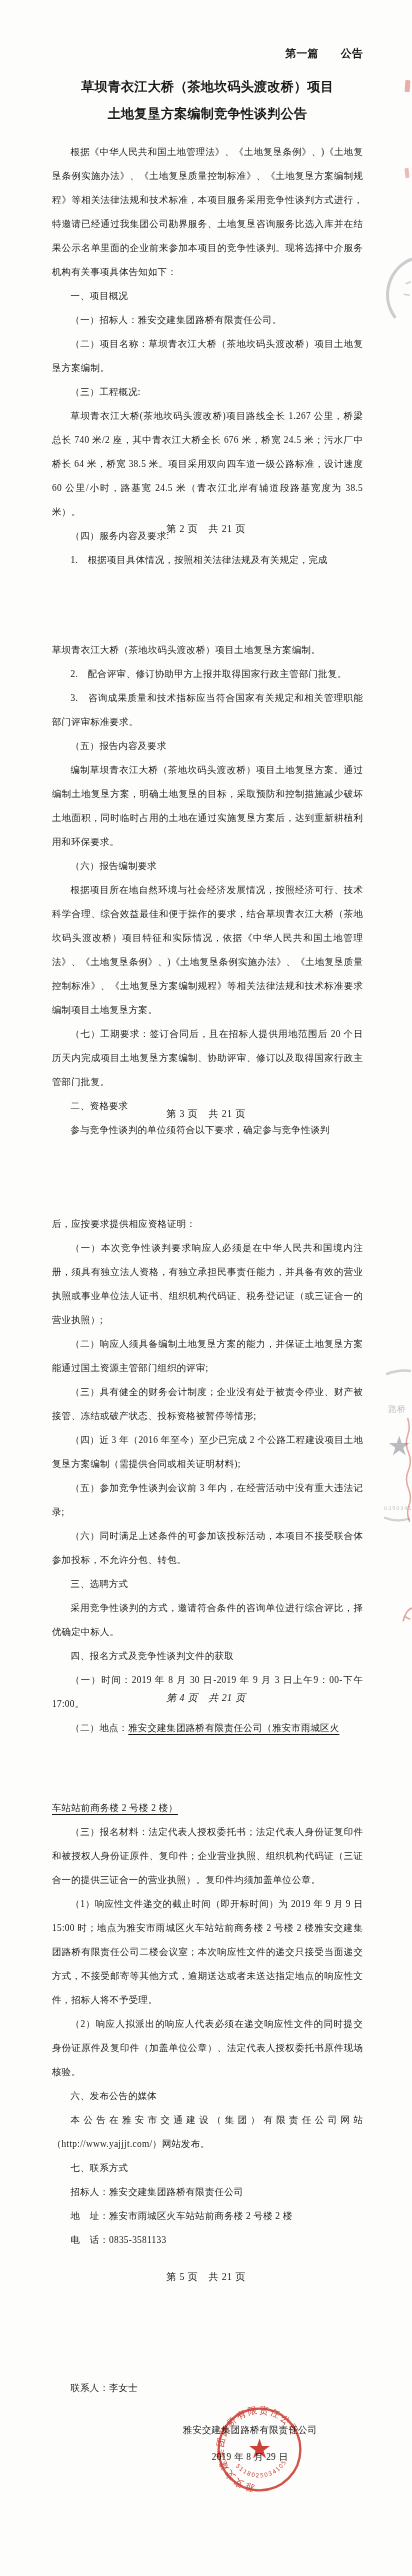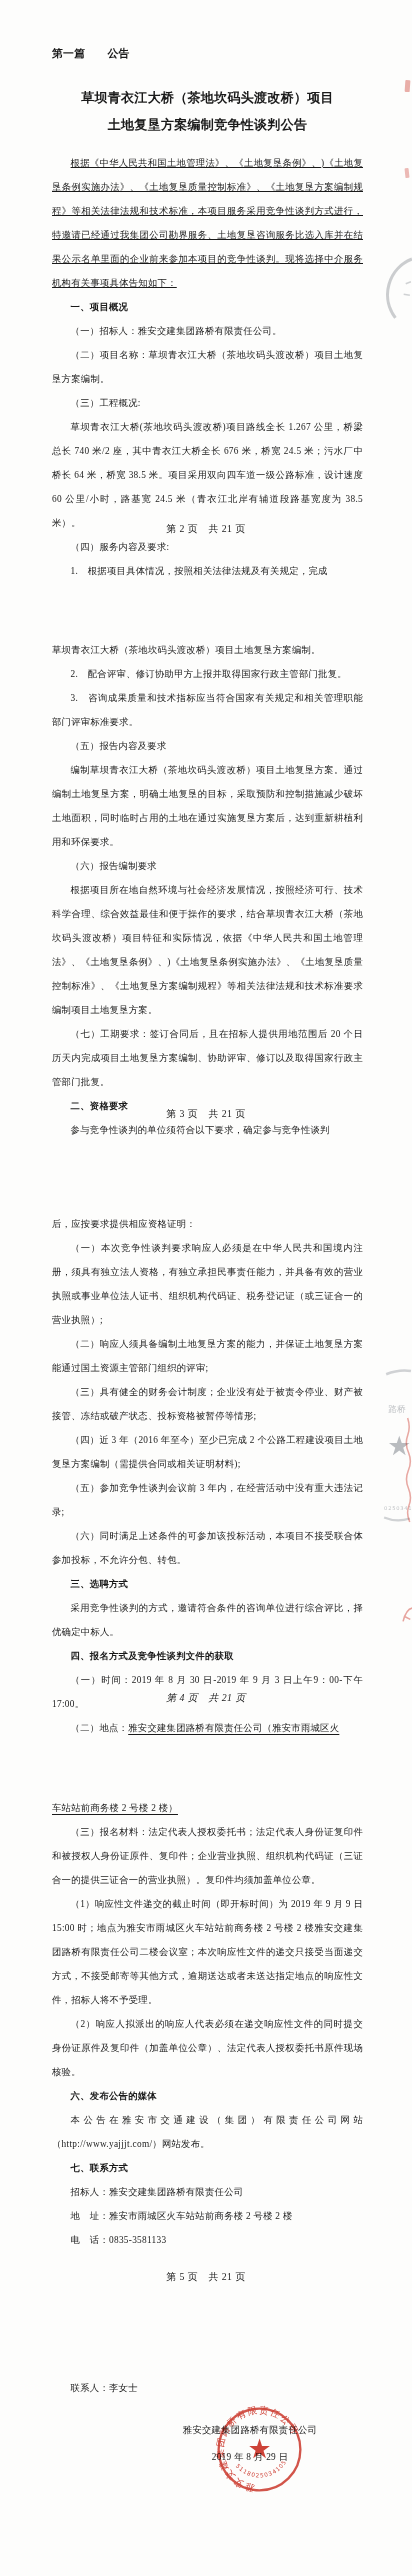--- a/index.html
+++ b/index.html
@@ -6,24 +6,24 @@
   body{
     width:412px;height:2913px;position:relative;overflow:hidden;
     background:#fdfdfc;
     font-family:"Liberation Serif","DejaVu Serif",serif;
     color:#1a1a1a;
   }
   .page-body{position:absolute;left:52px;width:311px;}
   .para{margin:0;text-align:justify;font-size:9.3px;line-height:24px;letter-spacing:0.3px;}
   .para.body{text-indent:2em;}
   .para.noindent{text-indent:0;}
-  .para.heading{font-weight:bold;text-indent:2em;}
-  .para.part{font-weight:bold;text-align:left;text-indent:0;font-size:10.8px;line-height:20.6px;margin-bottom:20px;}
+  .para.heading{font-weight:normal;text-indent:2em;}
+  .para.part{font-weight:bold;text-align:right;text-indent:0;font-size:10.8px;line-height:20.6px;margin-bottom:9px;}
   .para.title{font-weight:bold;text-align:center;text-indent:0;font-size:13px;line-height:27px;}
-  .para.title + .para.body{margin-top:13.4px;text-decoration:underline;}
+  .para.title + .para.body{margin-top:13.4px;}
   .para u{text-decoration:underline;text-underline-offset:3.1px;}
   .page-footer{
     position:absolute;left:0;width:412px;text-align:center;
     font-size:9.8px;line-height:12.4px;color:#222;letter-spacing:0.5px;
   }
   
   .signature{position:absolute;left:170px;top:2417px;width:160px;text-align:center;z-index:1;}
   .signature .sig-line{font-size:9.3px;line-height:27px;letter-spacing:0.3px;}
   
   .seal{position:absolute;left:215px;top:2405px;width:89px;height:89px;z-index:2;

